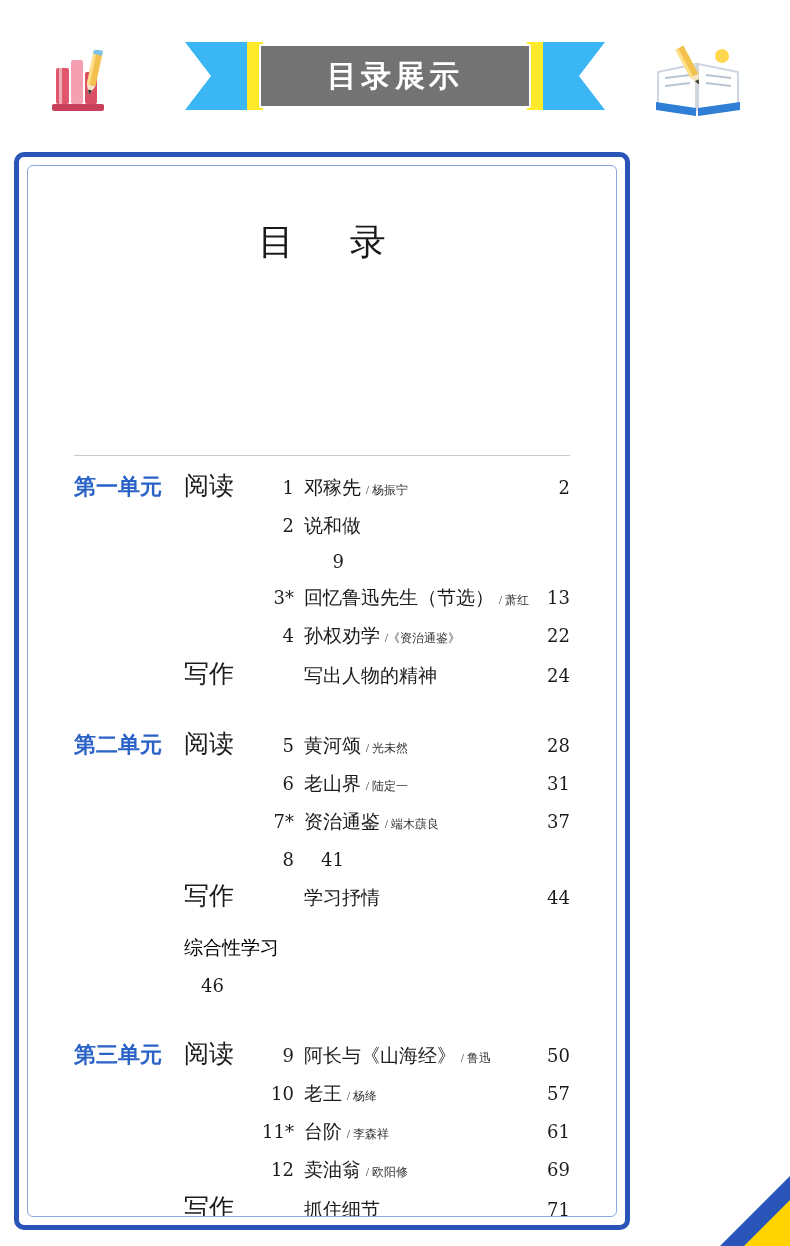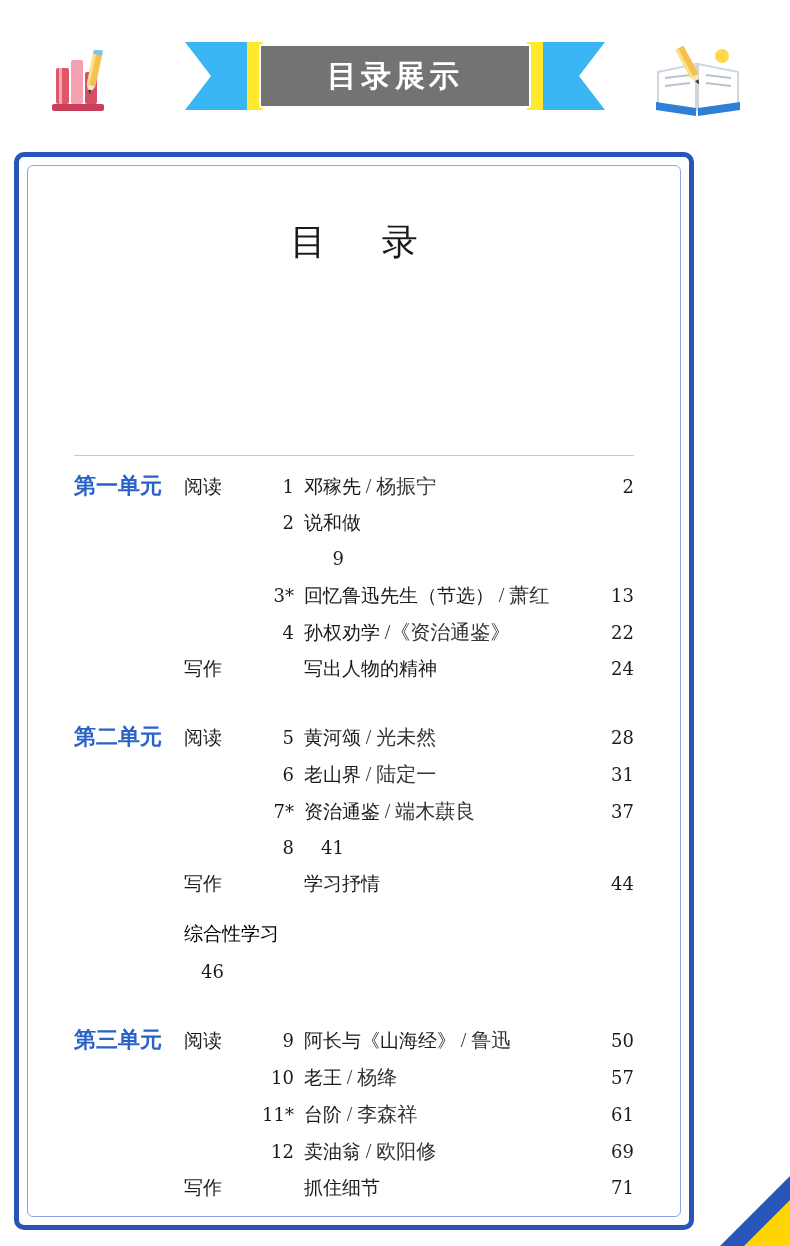--- a/index.html
+++ b/index.html
@@ -85,21 +85,21 @@
     font-size: 30px;
     font-weight: bold;
     letter-spacing: 4px;
   }
 
   
   .page-frame {
     position: absolute;
     left: 14px;
     top: 152px;
-    width: 680px;
+    width: 616px;
     height: 1078px;
     border: 5px solid #2a55b8;
     border-radius: 10px;
     box-sizing: border-box;
     background: #ffffff;
   }
   .page-inner {
     position: absolute;
     left: 8px;
     top: 8px;
@@ -145,37 +145,37 @@
     width: 110px;
     flex: 0 0 110px;
     color: #2a62c8;
     font-family: "DejaVu Sans", sans-serif;
     font-size: 22px;
     font-weight: bold;
   }
   .col-kind {
     width: 76px;
     flex: 0 0 76px;
-    font-size: 19px;
+    font-size: 25px;
     color: #1b1b1b;
   }
   .col-num {
     width: 34px;
     flex: 0 0 34px;
     text-align: right;
     padding-right: 10px;
     font-family: "DejaVu Serif", serif;
     font-size: 18px;
   }
   .col-text {
     flex: 1 1 auto;
     font-size: 19px;
   }
   .col-text .author {
-    font-size: 20px;
+    font-size: 12px;
     color: #333;
   }
   .col-page {
     width: 40px;
     flex: 0 0 40px;
     text-align: right;
     font-family: "DejaVu Serif", serif;
     font-size: 18px;
   }
   .indent-cont {

